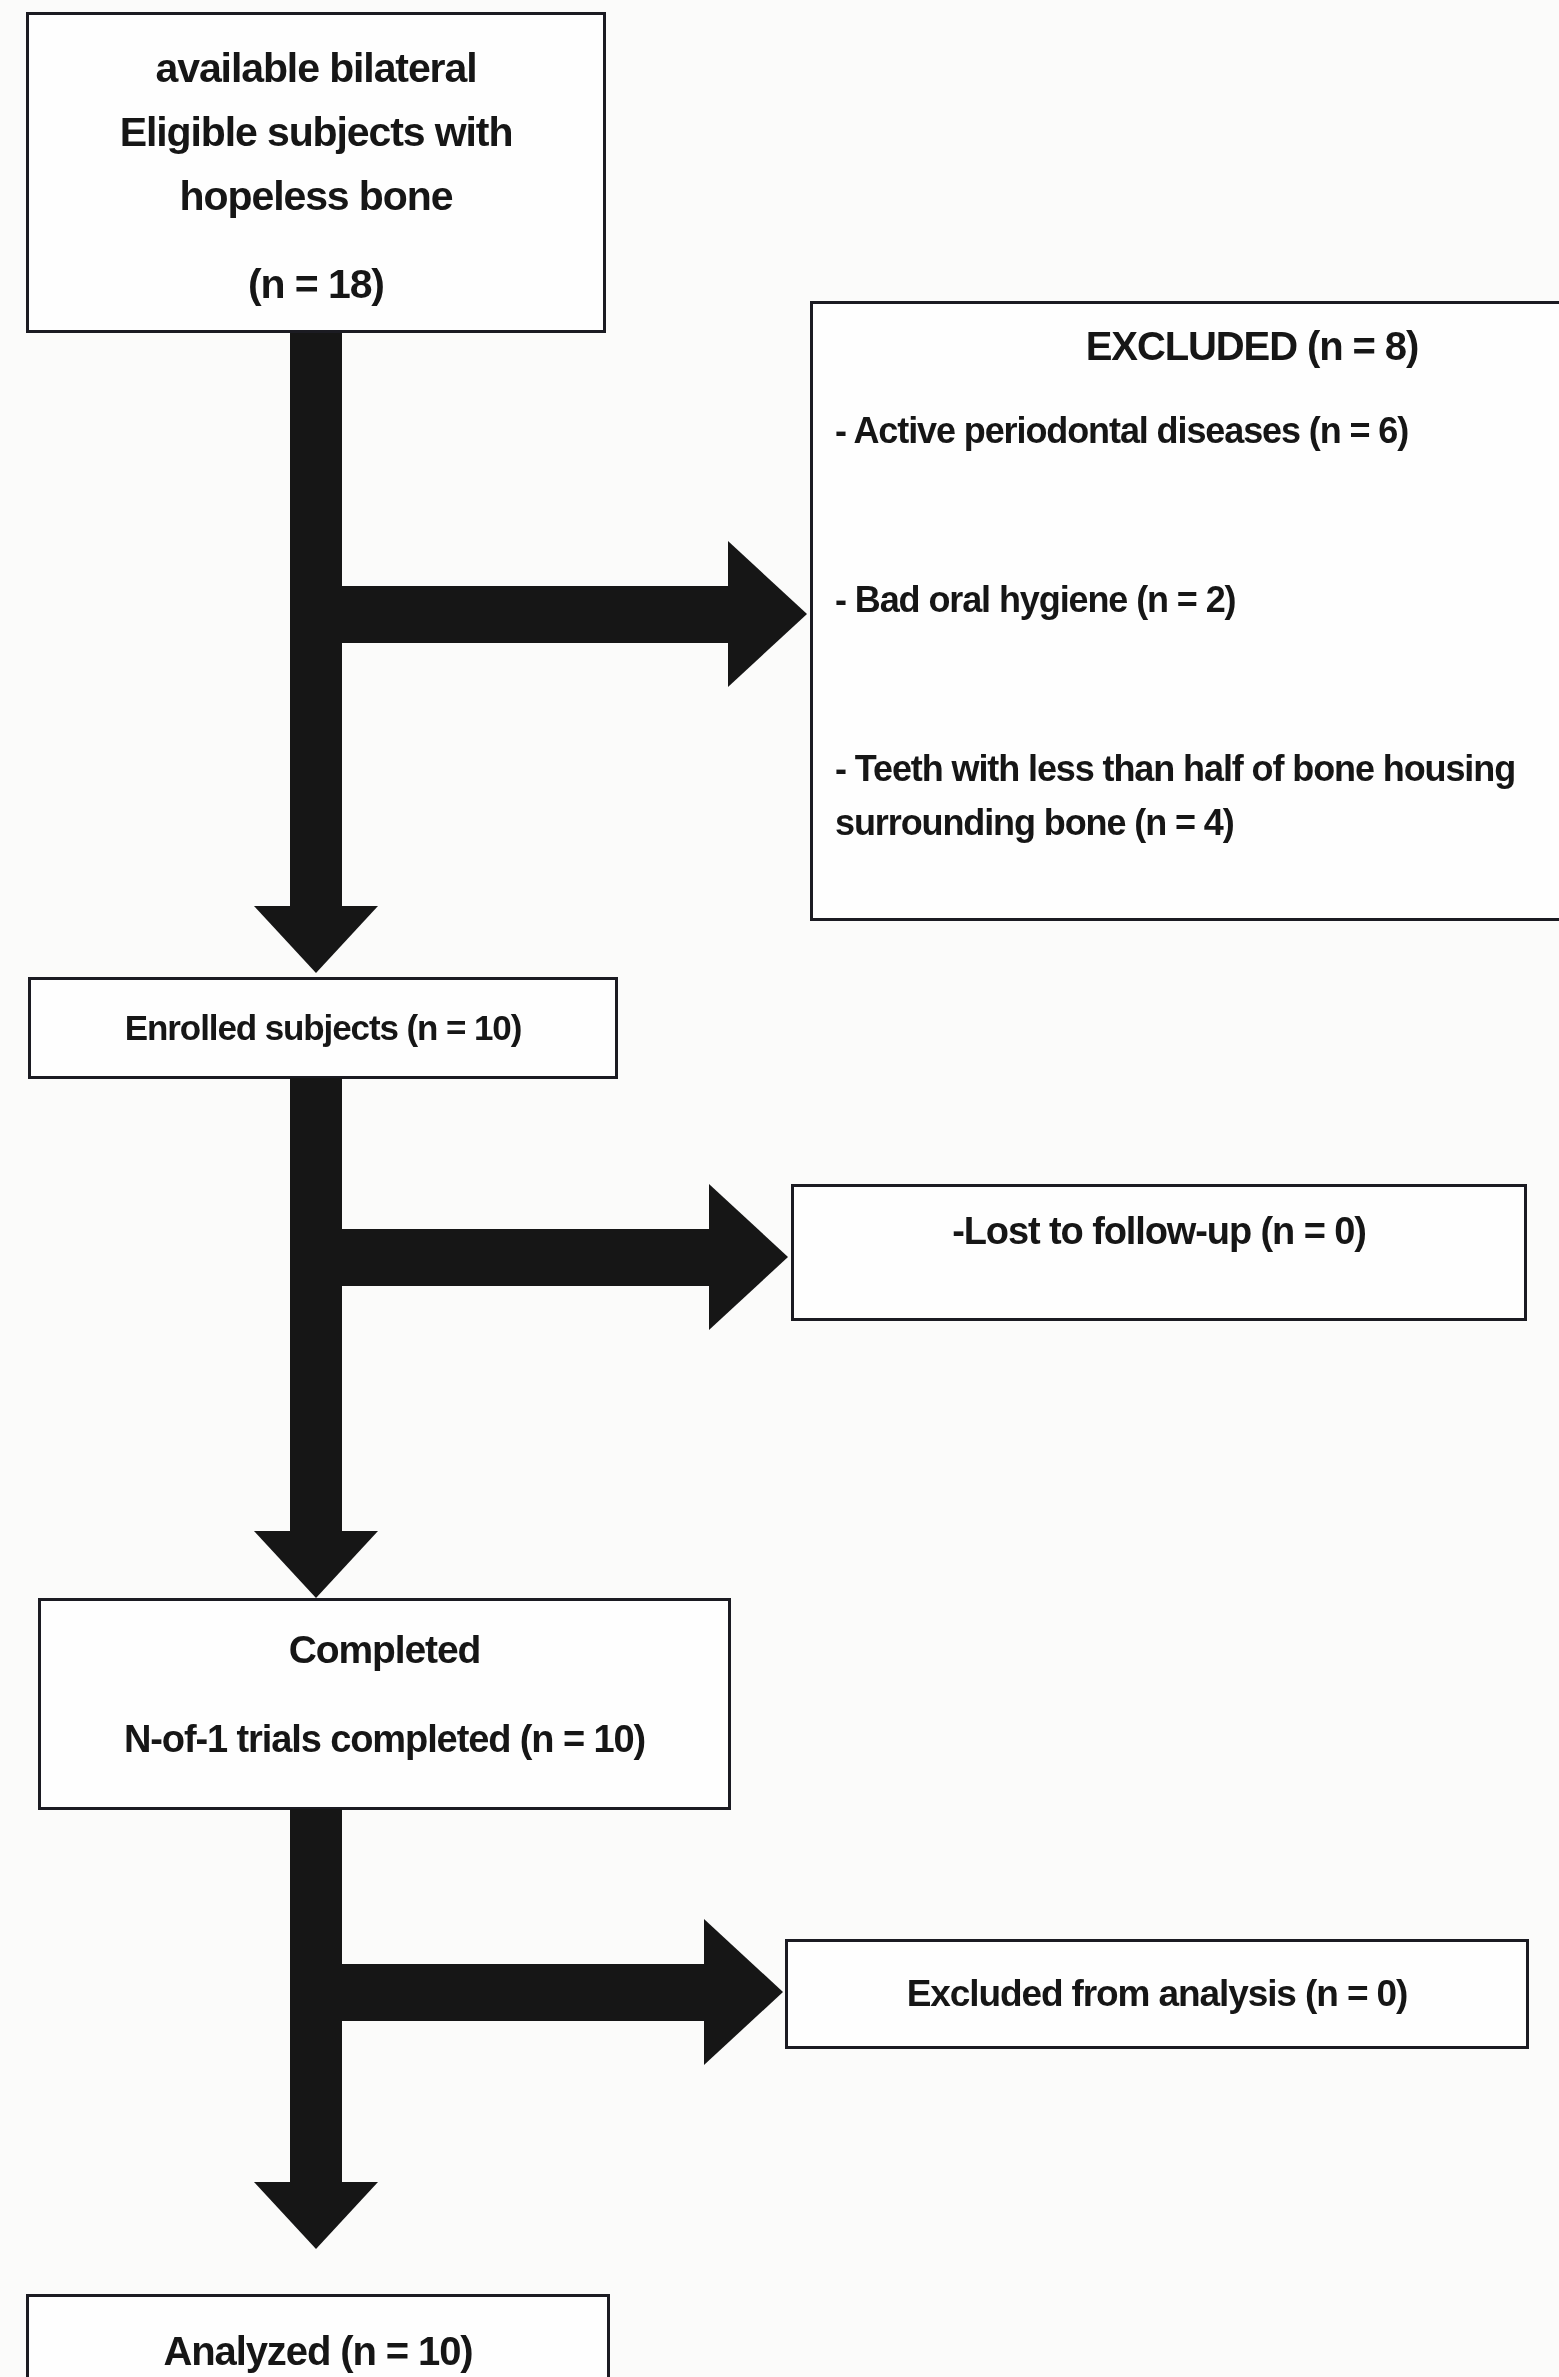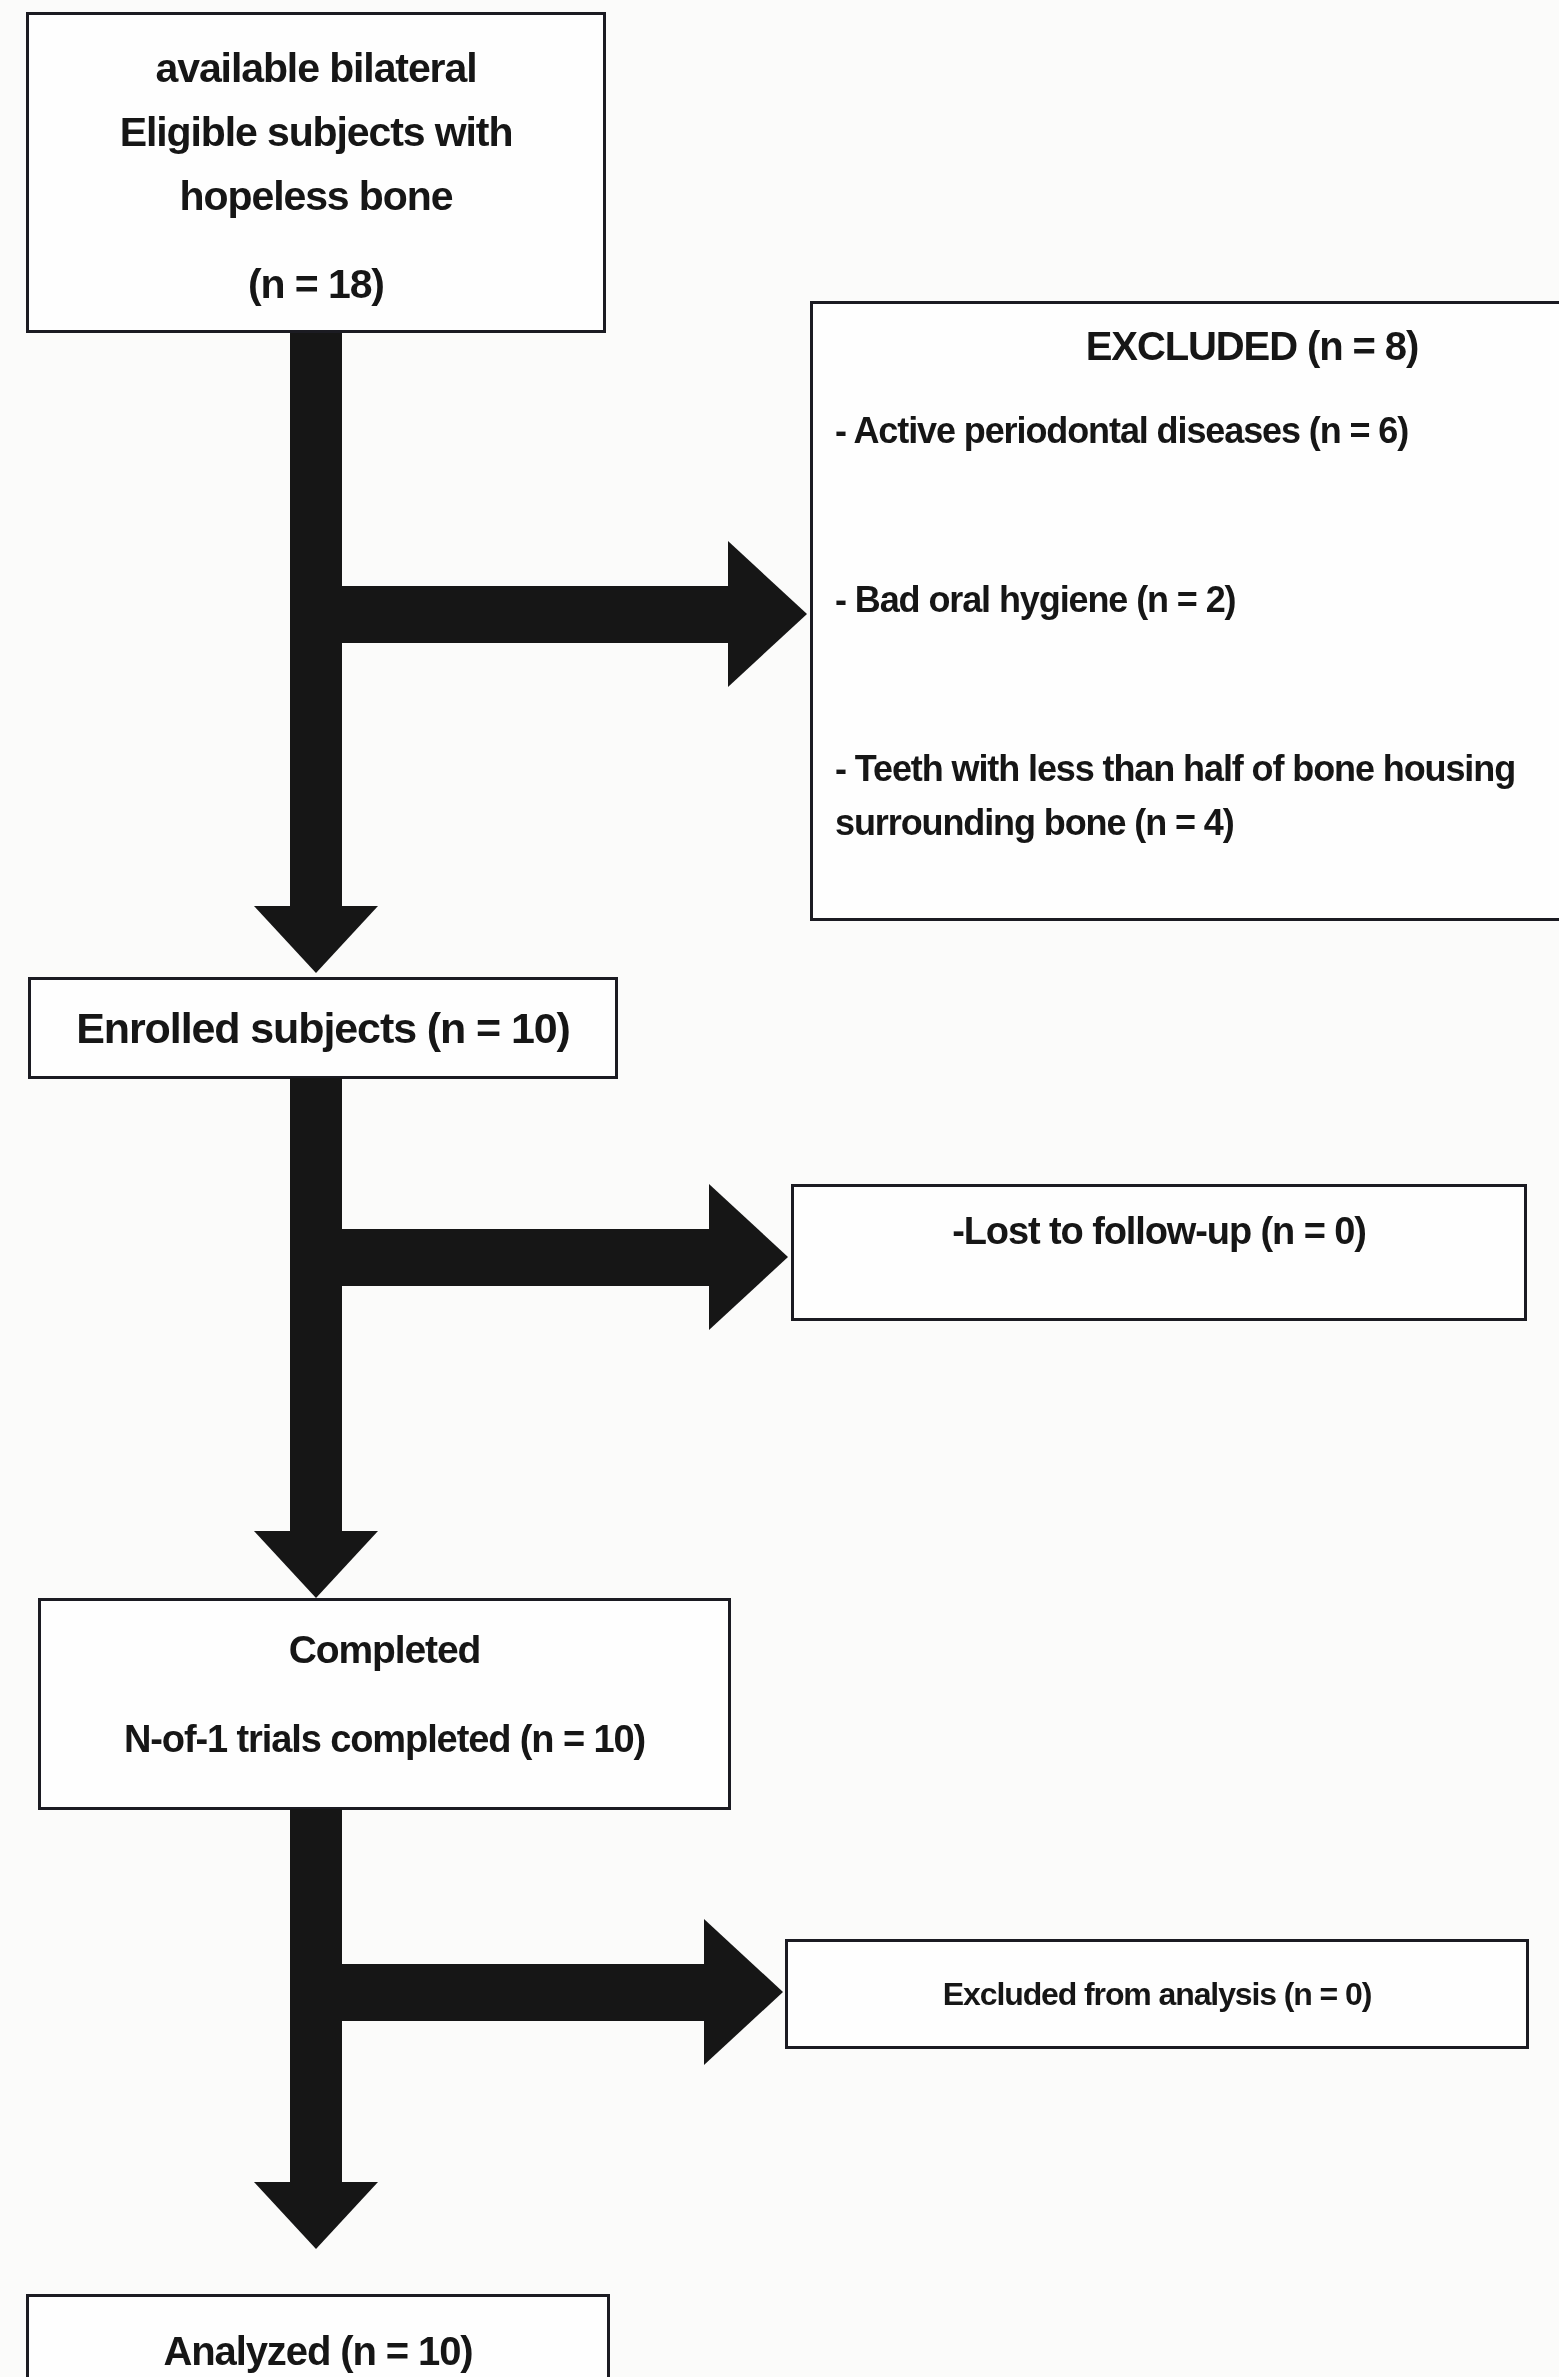--- a/index.html
+++ b/index.html
@@ -36,32 +36,32 @@
   .box-eligible .count{font-size:41px;line-height:64px;margin-top:24px;}
   
   .box-excluded{left:810px;top:301px;width:884px;height:620px;padding:15px 22px 0 22px;}
   .box-excluded .title{font-size:40px;line-height:55px;text-align:center;}
   .box-excluded .item{font-size:36px;line-height:54px;text-align:left;}
   .box-excluded .item.i1{margin-top:30px;white-space:nowrap;}
   .box-excluded .item.i2{margin-top:115px;white-space:nowrap;}
   .box-excluded .item.i3{margin-top:115px;}
   
   .box-enrolled{left:28px;top:977px;width:590px;height:102px;display:flex;align-items:center;justify-content:center;}
-  .box-enrolled .label{font-size:43px;white-space:nowrap;}
+  .box-enrolled .label{font-size:35px;white-space:nowrap;}
   
   .box-followup{left:791px;top:1184px;width:736px;height:137px;display:flex;flex-direction:column;align-items:center;padding-top:13px;}
   .box-followup .title{font-size:39px;line-height:54px;white-space:nowrap;}
   .box-followup .note{font-size:38px;line-height:54px;margin-top:4px;white-space:nowrap;}
   
   .box-completed{left:38px;top:1598px;width:693px;height:212px;display:flex;flex-direction:column;align-items:center;padding-top:22px;}
   .box-completed .title{font-size:39px;line-height:54px;}
   .box-completed .detail{font-size:38px;line-height:54px;margin-top:35px;white-space:nowrap;}
   
   .box-excl-analysis{left:785px;top:1939px;width:744px;height:110px;display:flex;align-items:center;justify-content:center;}
-  .box-excl-analysis .label{font-size:32px;white-space:nowrap;}
+  .box-excl-analysis .label{font-size:37px;white-space:nowrap;}
   
   .box-analyzed{left:26px;top:2254px;width:584px;height:115px;display:flex;align-items:center;justify-content:center;margin-top:40px;}
   .box-analyzed .label{font-size:40px;white-space:nowrap;}
   
   .shaft{position:absolute;background:var(--ink);}
   .head-down{
     position:absolute;width:0;height:0;
     border-left:62px solid transparent;
     border-right:62px solid transparent;
     border-top:67px solid var(--ink);

